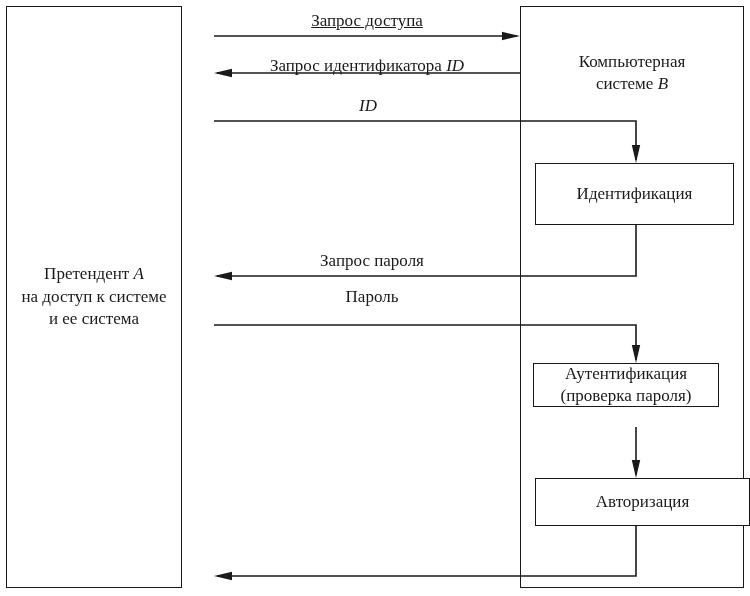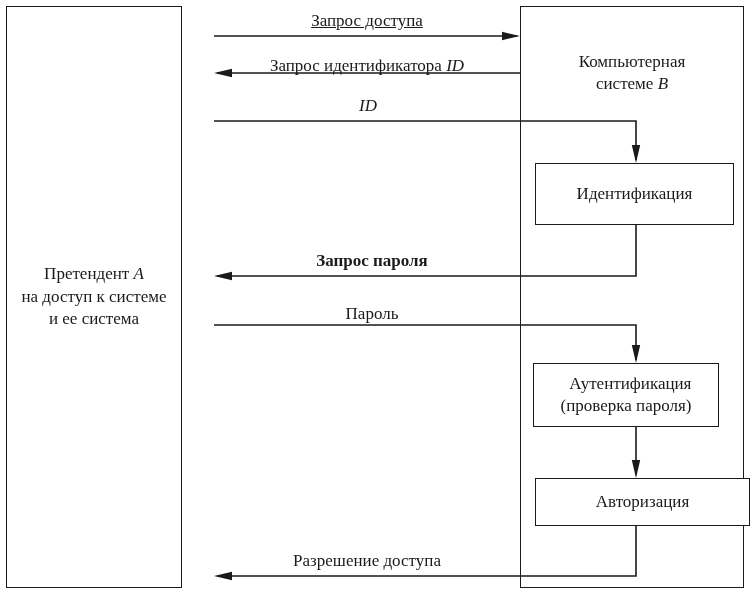--- a/index.html
+++ b/index.html
@@ -20,21 +20,21 @@
     background: var(--background, #ffffff);
     display: flex;
     align-items: center;
     justify-content: center;
     text-align: center;
     line-height: 1.32;
   }
   .claimant     { left: 6px;   top: 6px;   width: 176px; height: 582px; }
   .system       { left: 520px; top: 6px;   width: 224px; height: 582px; align-items: flex-start; padding-top: 44px; }
   .identification { left: 535px; top: 163px; width: 199px; height: 62px; }
-  .authentication { left: 533px; top: 363px; width: 186px; height: 64px; text-align: right; }
+  .authentication { left: 533px; top: 363px; width: 186px; height: 44px; }
   .authorization  { left: 535px; top: 478px; width: 215px; height: 48px; }
   svg.lines {
     position: absolute;
     left: 0; top: 0;
     width: 750px; height: 596px;
     pointer-events: none;
   }
   .label {
     position: absolute;
     transform: translateX(-50%);
@@ -100,19 +100,18 @@
       <polygon points="214,576 232,571.8 232,580.2"></polygon>
     </g>
   </svg>
 
   <div class="label" style="left:367px; top:11px;text-decoration:underline;">Запрос доступа</div>
 
   <div class="label" style="left:367px; top:56px;"><span>Запрос идентификатора</span> <span class="it">ID</span></div>
 
   <div class="label it" style="left:368px; top:96px;">ID</div>
 
-  <div class="label" style="left:372px; top:251px;font-weight:bold;">Запрос пароля</div>
+  <div class="label" style="left:372px; top:251px;">Запрос пароля</div>
 
-  <div class="label" style="left:372px; top:304px;">Пароль</div>
+  <div class="label" style="left:372px; top:287px;">Пароль</div>
 
-  <div class="label" style="left:367px; top:551px;">Разрешение доступа</div>
 
 </div>
 
 </body></html>

